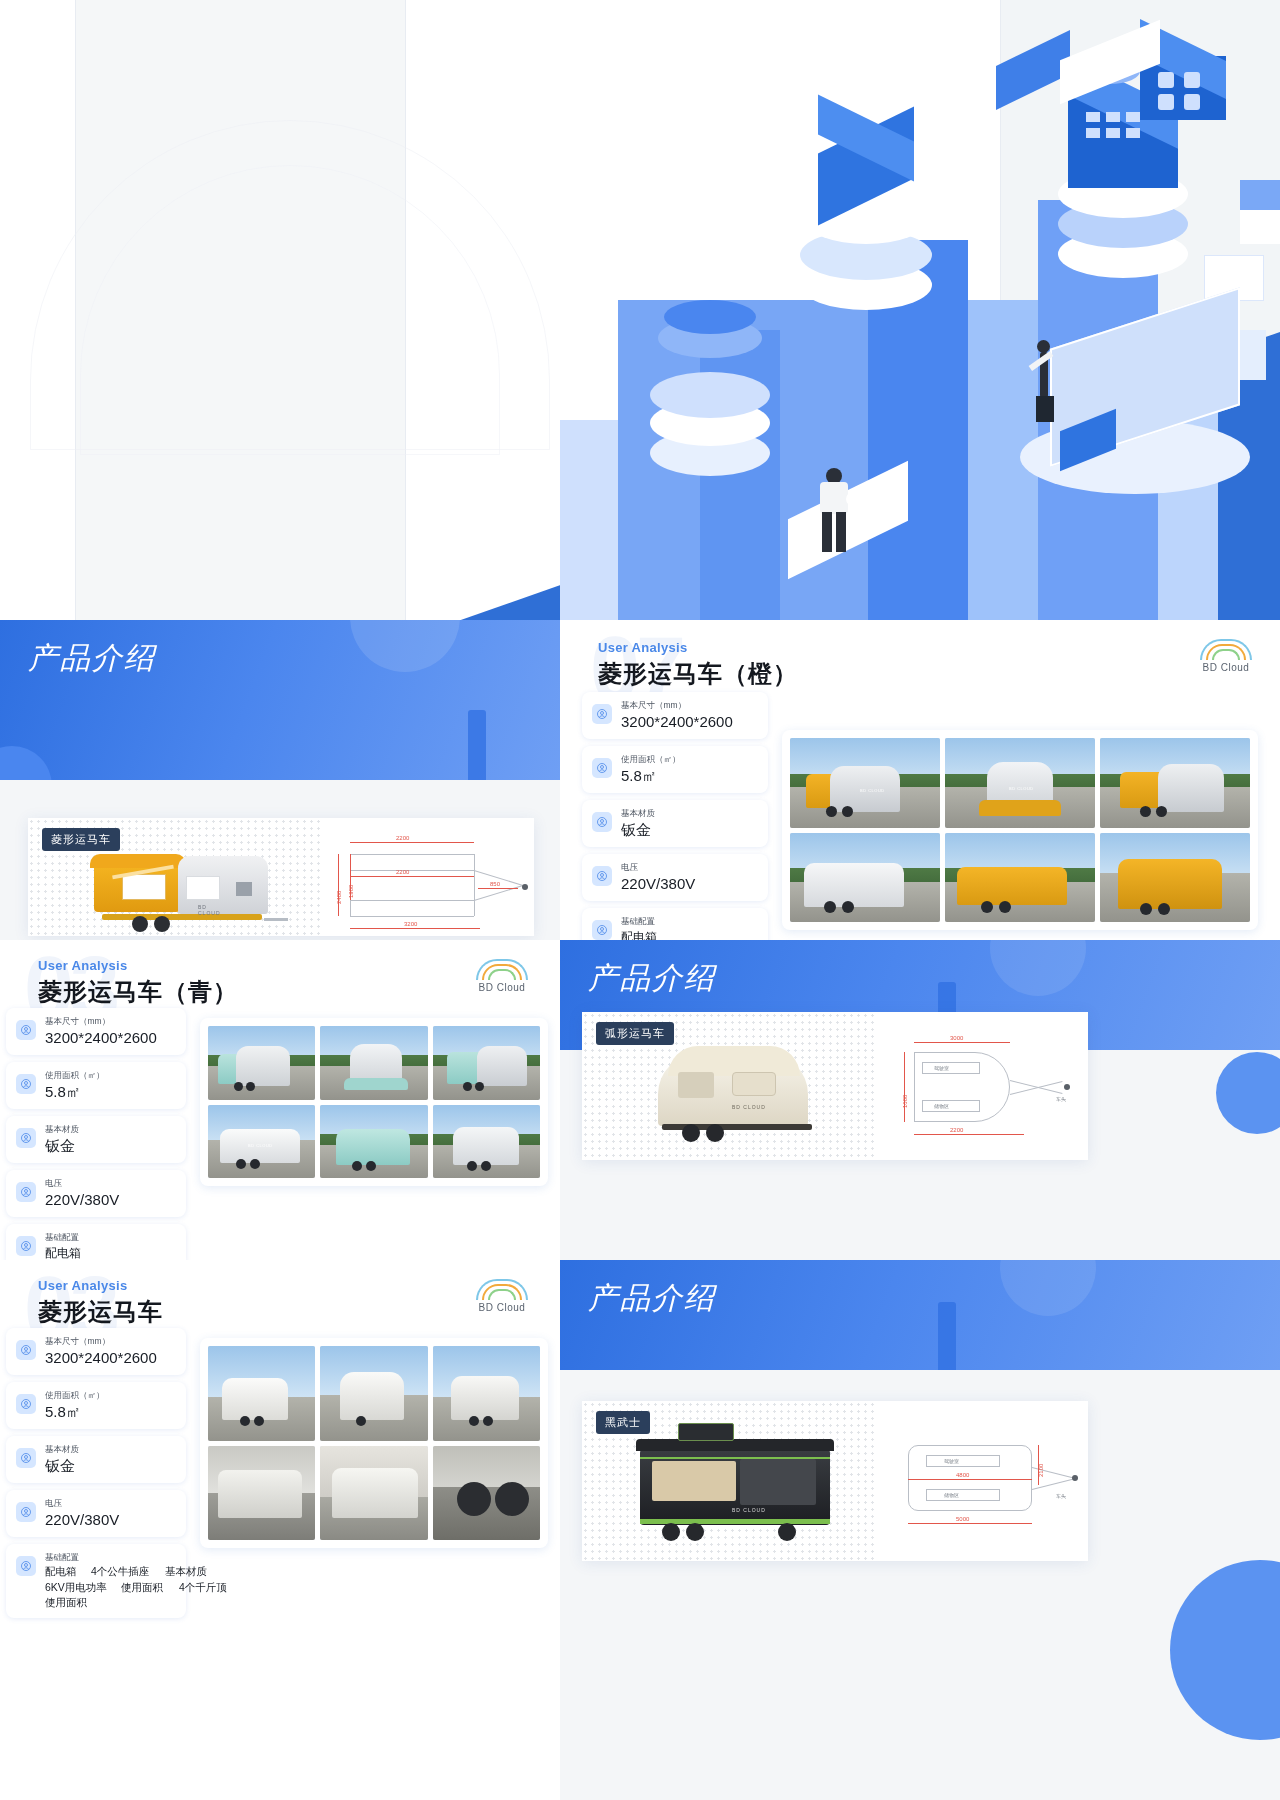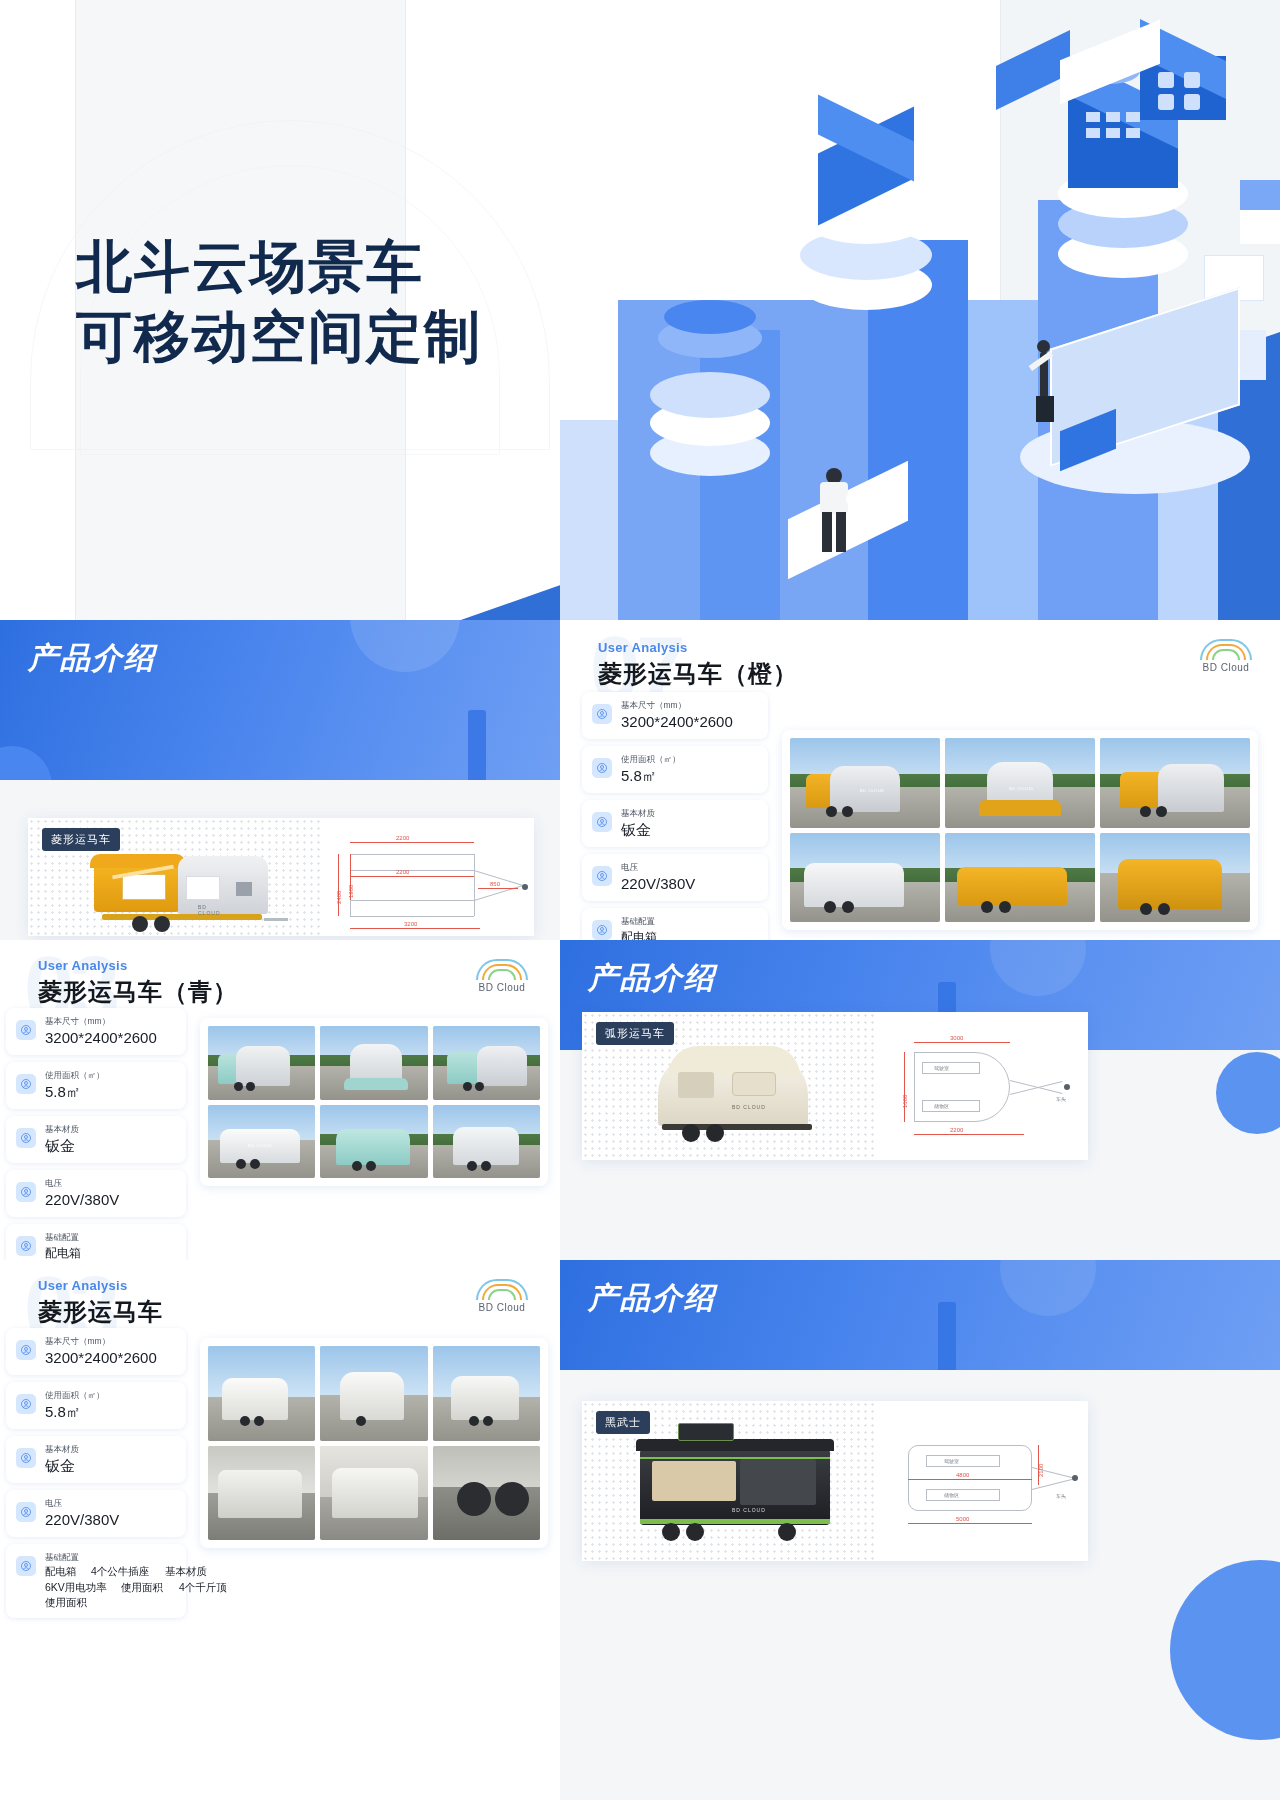--- a/index.html
+++ b/index.html
@@ -57,21 +57,21 @@
     transform: skewY(-18deg);
   }
 
   
   .banner {
     position: absolute; overflow: hidden;
     background: linear-gradient(110deg, #2e6fe0 0%, #4b86ee 45%, #6f9ff4 100%);
   }
   .banner .btitle {
     position: absolute; left: 28px; top: 18px;
-    color: #fff; font-size: 30px; font-weight: 700; font-style: italic;
+    color: #fff; font-size: 30px; font-weight: 400; font-style: italic;
     letter-spacing: 2px;
     text-align: center;
   }
   .banner .bubble {
     position: absolute; border-radius: 50%;
     background: rgba(255,255,255,.10);
   }
   .banner .tower {
     position: absolute; background: #2f6fe2; opacity: .75;
   }
@@ -243,24 +243,20 @@
       <div class="person" style="left:488px;top:358px;width:26px;height:6px;background:#f2f4f6;transform:rotate(-35deg);"></div>
 
       <div style="position:absolute;left:248px;top:490px;width:120px;height:60px;background:#ffffff;transform:skewY(-26deg);"></div>
       <div class="person" style="left:286px;top:468px;width:16px;height:16px;border-radius:50%;background:#2a2f38;"></div>
       <div class="person" style="left:280px;top:482px;width:28px;height:32px;background:#f3f5f7;border-radius:4px;"></div>
       <div class="person" style="left:282px;top:512px;width:10px;height:40px;background:#2a2f38;"></div>
       <div class="person" style="left:296px;top:512px;width:10px;height:40px;background:#2a2f38;"></div>
       <div class="person" style="left:306px;top:492px;width:14px;height:14px;border-radius:50%;background:#ffffff;"></div>
     </div>
 
-    <div class="hero-title">
-      <span class="l1">北斗云场景车</span>
-      <span class="l2">可移动空间定制</span>
-    </div>
   </div>
 
   <div class="banner" style="left:0;top:620px;width:560px;height:160px;">
     <div class="bubble" style="left:350px;top:-58px;width:110px;height:110px;background:rgba(255,255,255,.12);"></div>
     <div class="tower" style="left:468px;top:90px;width:18px;height:70px;border-radius:3px 3px 0 0;"></div>
     <div class="btitle">产品介绍</div>
   </div>
   <div class="blue-blob" style="left:-28px;top:746px;width:80px;height:80px;background:#4a86ef;"></div>
   <div class="blue-blob" style="left:-40px;top:808px;width:56px;height:56px;background:#6fa0f6;"></div>
   <div style="position:absolute;left:0;top:780px;width:560px;height:160px;background:#f4f6f8;"></div>

